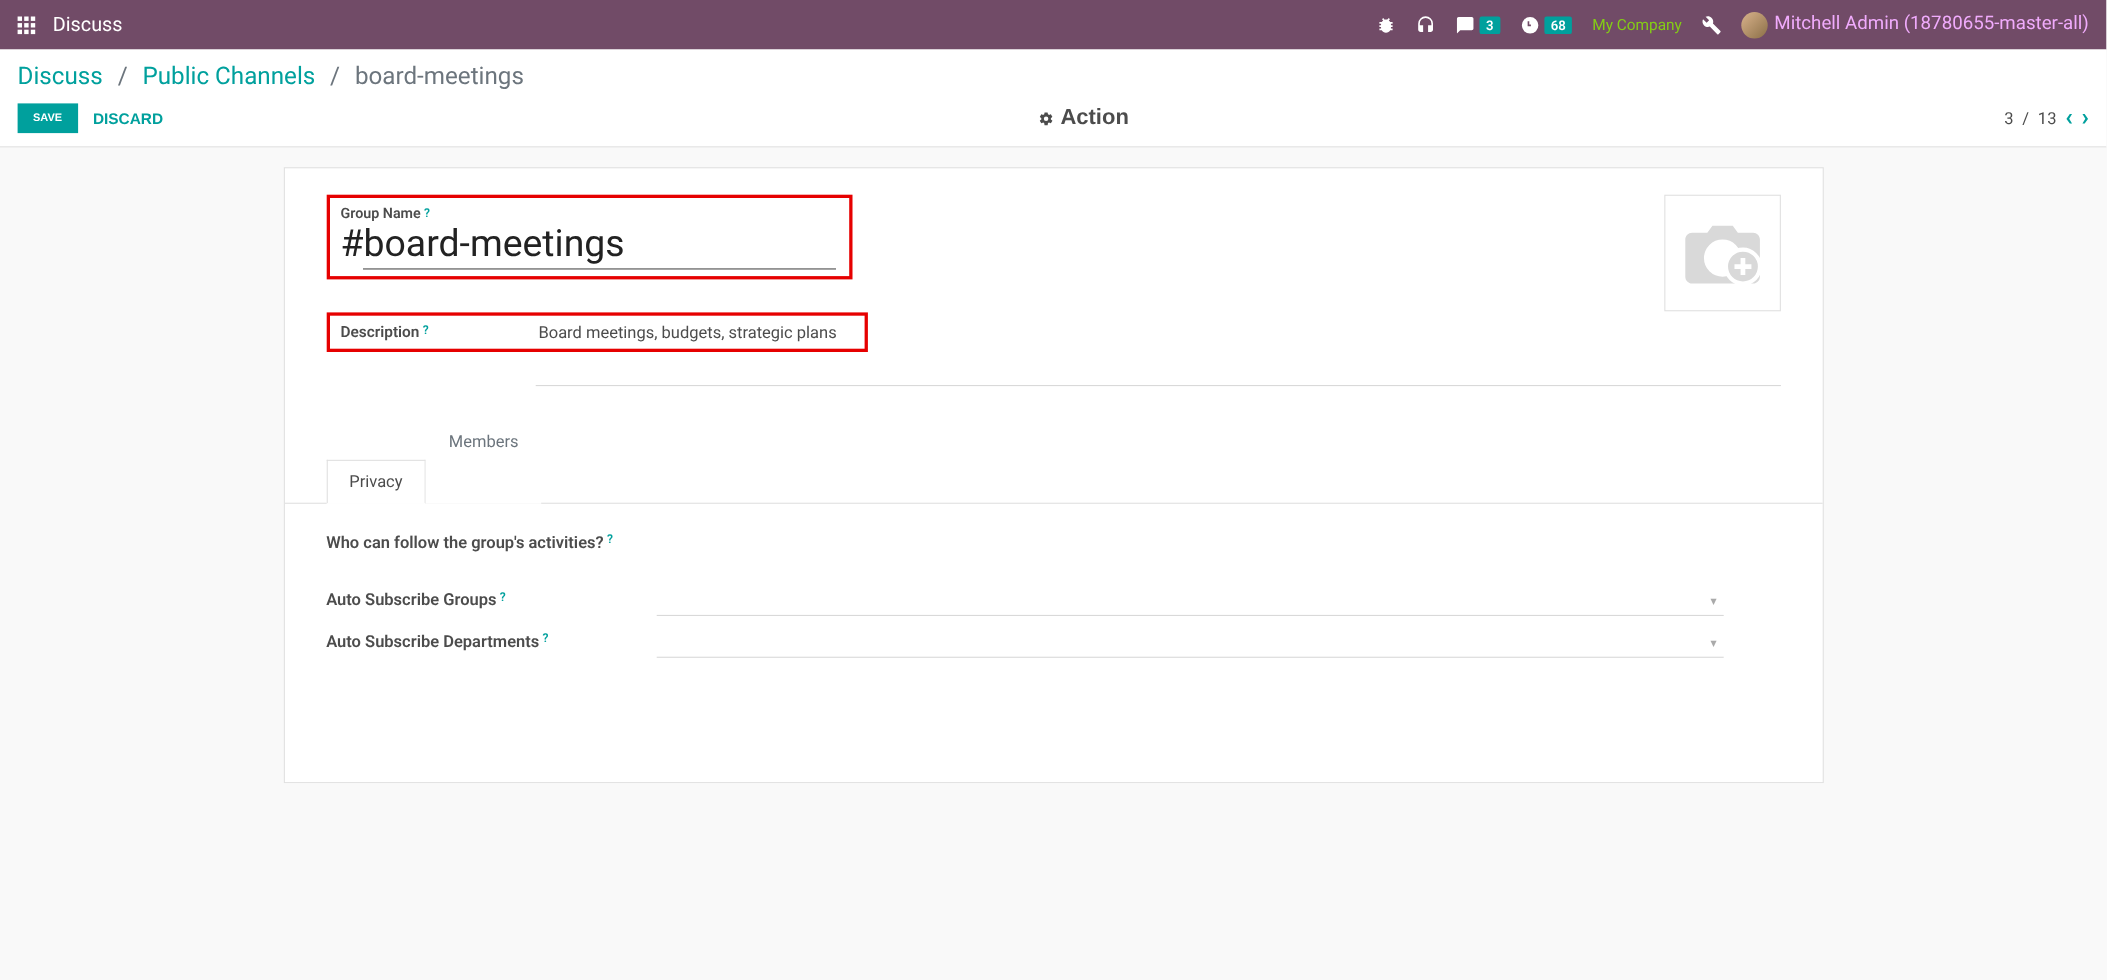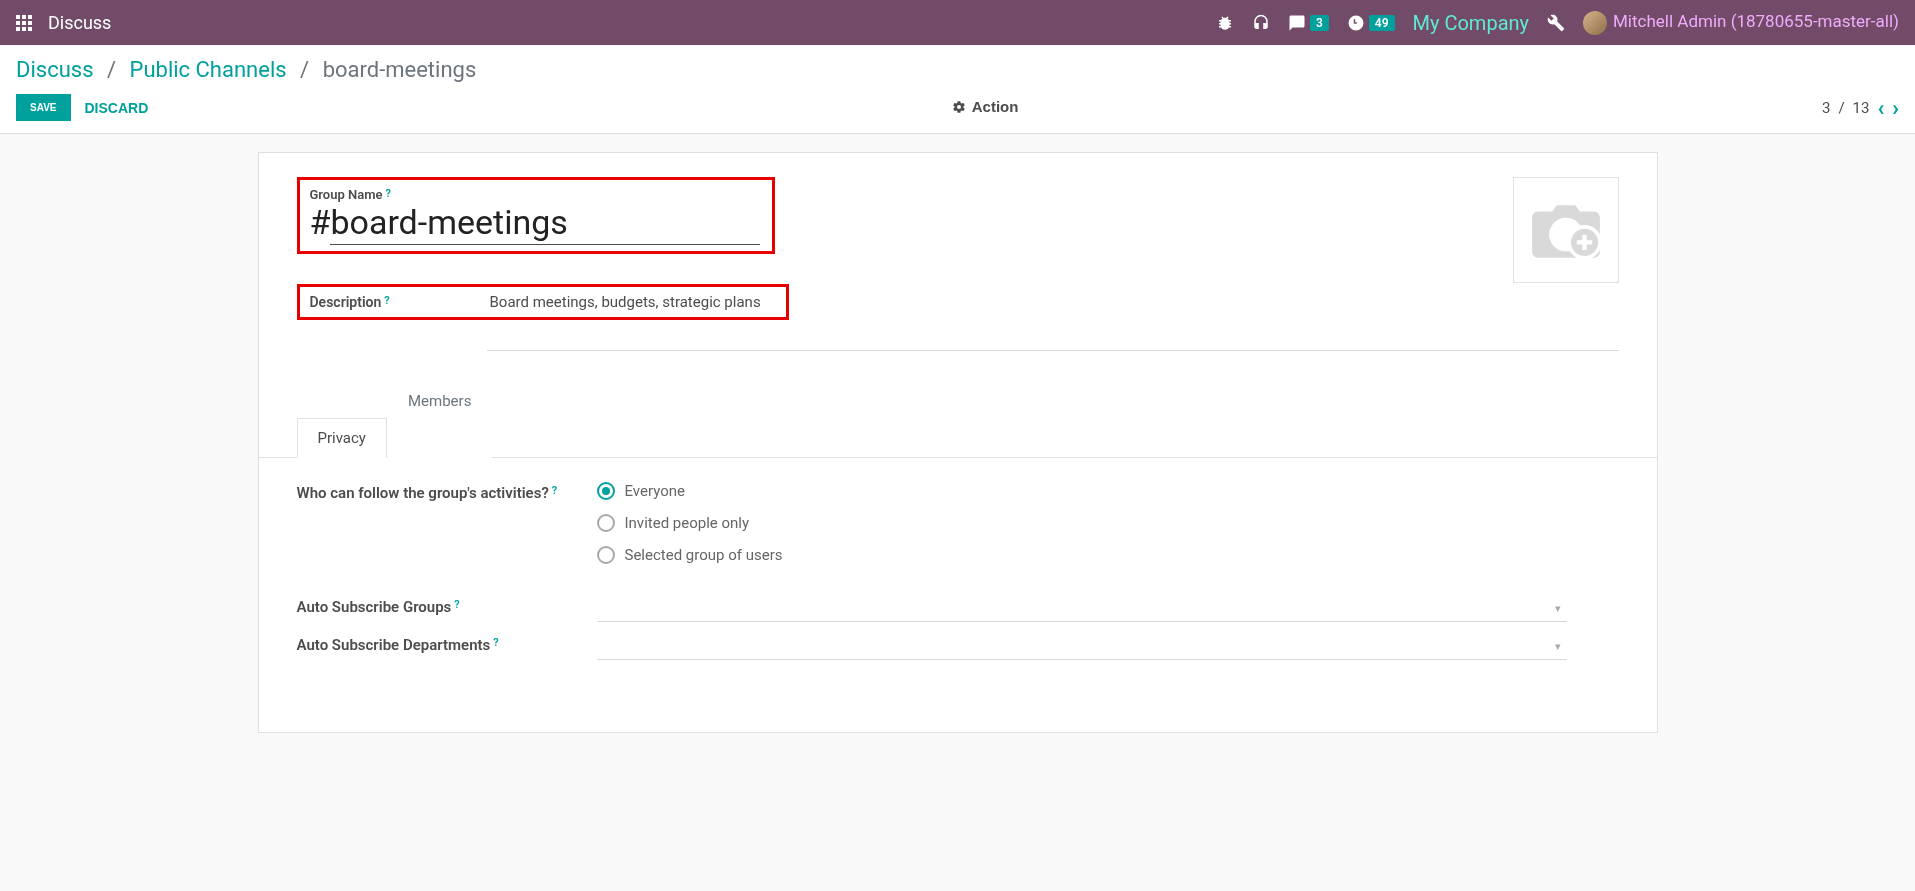--- a/index.html
+++ b/index.html
@@ -40,21 +40,21 @@
     .nav-icon svg { width: 18px; height: 18px; fill: #fff; }
     .badge {
       background: #00a09d;
       color: #fff;
       font-size: 12px;
       padding: 1px 6px;
       border-radius: 2px;
       margin-left: 4px;
       font-weight: 600;
     }
-    .company-text { color: #5eead4; font-size: 20px; cursor: pointer; }
+    .company-text { color: #84cc16; font-size: 14px; cursor: pointer; }
     .avatar {
       width: 24px;
       height: 24px;
       border-radius: 50%;
       background: linear-gradient(135deg, #d9b38c, #8b6f47);
       display: inline-block;
       margin-right: 6px;
     }
     .user-name { color: #f0abfc; font-size: 17px; cursor: pointer; display: inline-flex; }
 
@@ -94,21 +94,21 @@
       border: none;
       font-size: 14px;
       font-weight: 600;
       cursor: pointer;
     }
     .cp-bottom-center { flex: 1; text-align: center; }
     .action-btn {
       background: none;
       border: none;
       color: #4c4c4c;
-      font-size: 15px;
+      font-size: 20px;
       font-weight: 600;
       cursor: pointer;
       display: inline-flex;
       align-items: center;
     }
     .action-btn svg { width: 14px; height: 14px; fill: #4c4c4c; margin-right: 6px; }
     .pager { color: #4c4c4c; font-size: 15px; display: flex; align-items: center; gap: 8px; }
     .pager-arrow { color: #00a09d; font-size: 22px; cursor: pointer; font-weight: bold; }
 
     
@@ -298,21 +298,21 @@
     <span class="nav-icon">
       <svg viewBox="0 0 24 24">
           <path d="M20 2H4c-1.1 0-2 .9-2 2v18l4-4h14c1.1 0 2-.9 2-2V4c0-1.1-.9-2-2-2z"></path>
         </svg>
       <span class="badge">3</span>
     </span>
     <span class="nav-icon">
       <svg viewBox="0 0 24 24">
           <path d="M12 2a10 10 0 100 20 10 10 0 000-20zm1 11h-4V7h2v4h2v2z"></path>
         </svg>
-      <span class="badge">49</span>
+      <span class="badge">68</span>
     </span>
     <span class="company-text">My Company</span>
     <span class="nav-icon">
       <svg viewBox="0 0 24 24">
           <path d="M22.7 19l-9.1-9.1c.9-2.3.4-5-1.5-6.9-2-2-5-2.4-7.4-1.3L9 6 6 9 1.6 4.7C.4 7.1.9 10.1 2.9 12.1c1.9 1.9 4.6 2.4 6.9 1.5l9.1 9.1c.4.4 1 .4 1.4 0l2.3-2.3c.5-.4.5-1.1.1-1.4z"></path>
         </svg>
     </span>
     <span class="user-name">
       <span class="avatar"></span>
       <span>Mitchell Admin (18780655-master-all)</span>
@@ -393,36 +393,20 @@
       <div class="tab">Members</div>
     </div>
 
     <div class="tab-content">
 
       <div class="form-row">
         <div class="form-label-col">
           <span>Who can follow the group's activities?</span>
           <span class="help-q">?</span>
         </div>
-        <div class="radio-group">
-          <label class="radio-item">
-            <span class="radio-circle checked">
-                <span class="radio-dot"></span>
-              </span>
-            <span class="radio-label">Everyone</span>
-          </label>
-          <label class="radio-item">
-            <span class="radio-circle"></span>
-            <span class="radio-label">Invited people only</span>
-          </label>
-          <label class="radio-item">
-            <span class="radio-circle"></span>
-            <span class="radio-label">Selected group of users</span>
-          </label>
-        </div>
       </div>
 
       <div style="height:20px"></div>
 
       <div class="form-row">
         <div class="form-label-col">
           <span>Auto Subscribe Groups</span>
           <span class="help-q">?</span>
         </div>
         <div class="select-field"></div>

